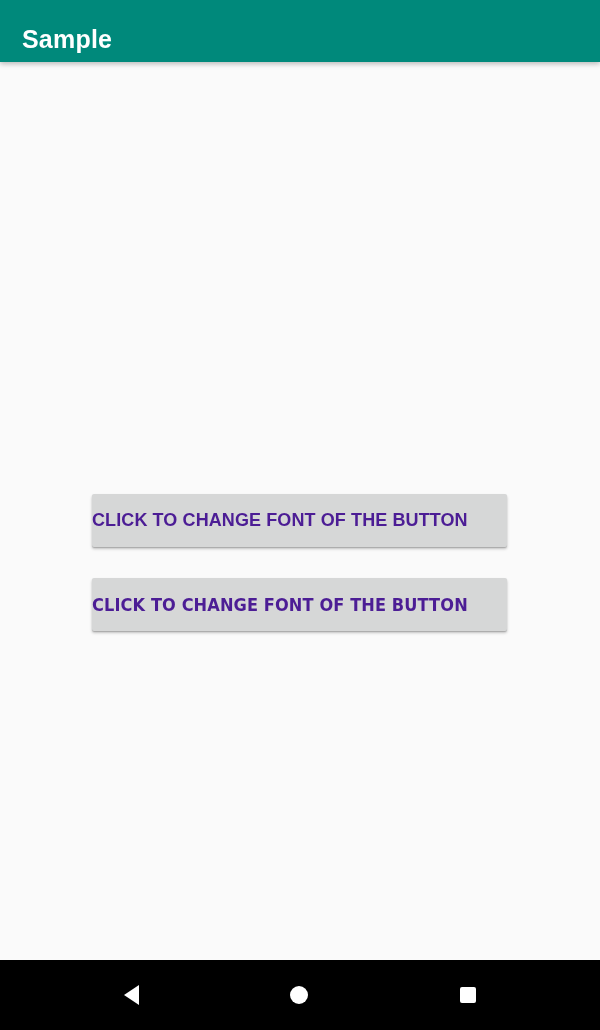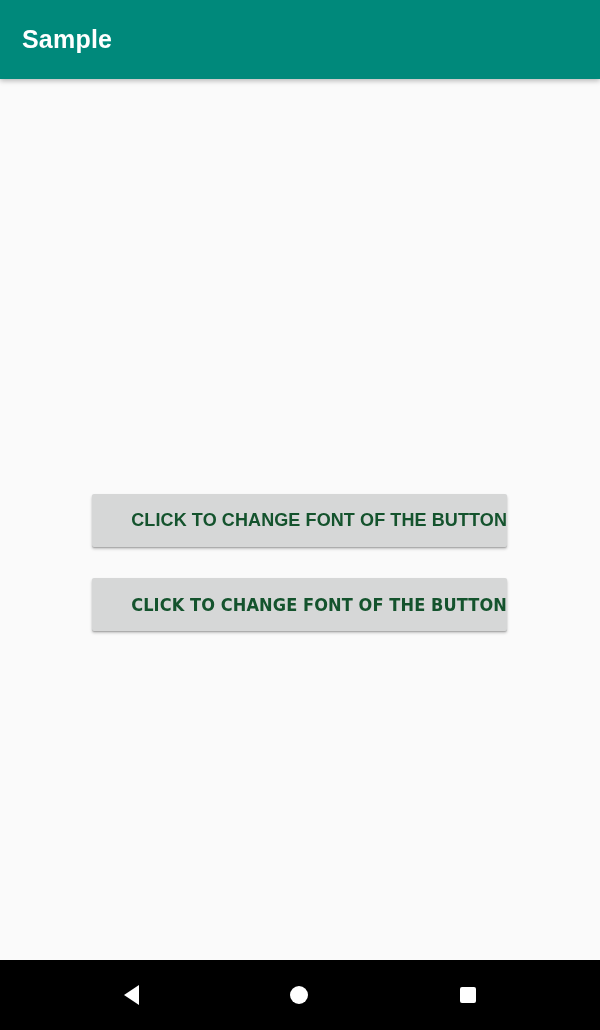--- a/index.html
+++ b/index.html
@@ -21,21 +21,21 @@
     background: #fafafa;
     overflow: hidden;
   }
 
   
   .appbar {
     position: absolute;
     left: 0;
     top: 0;
     width: 600px;
-    height: 79px;
+    height: 62px;
     background: #00897b;
     box-shadow: 0 2px 5px rgba(0, 0, 0, 0.26);
     z-index: 5;
   }
   .appbar-title {
     position: absolute;
     left: 22px;
     top: 0;
     height: 79px;
     line-height: 79px;
@@ -58,25 +58,25 @@
 
   
   .mbtn {
     position: absolute;
     left: 92px;
     width: 415px;
     height: 53px;
     background: #d6d7d7;
     border: 0;
     border-radius: 2px;
-    color: #14532d;
+    color: #4c1d95;
     font-size: 18px;
     font-weight: bold;
     text-transform: uppercase;
-    text-align: right;
+    text-align: left;
     line-height: 53px;
     padding: 0;
     white-space: nowrap;
     overflow: hidden;
     box-shadow: 0 2px 3px rgba(0, 0, 0, 0.22),
                 0 1px 1px rgba(0, 0, 0, 0.16);
     cursor: pointer;
   }
   .btn-one {
     top: 415px;

